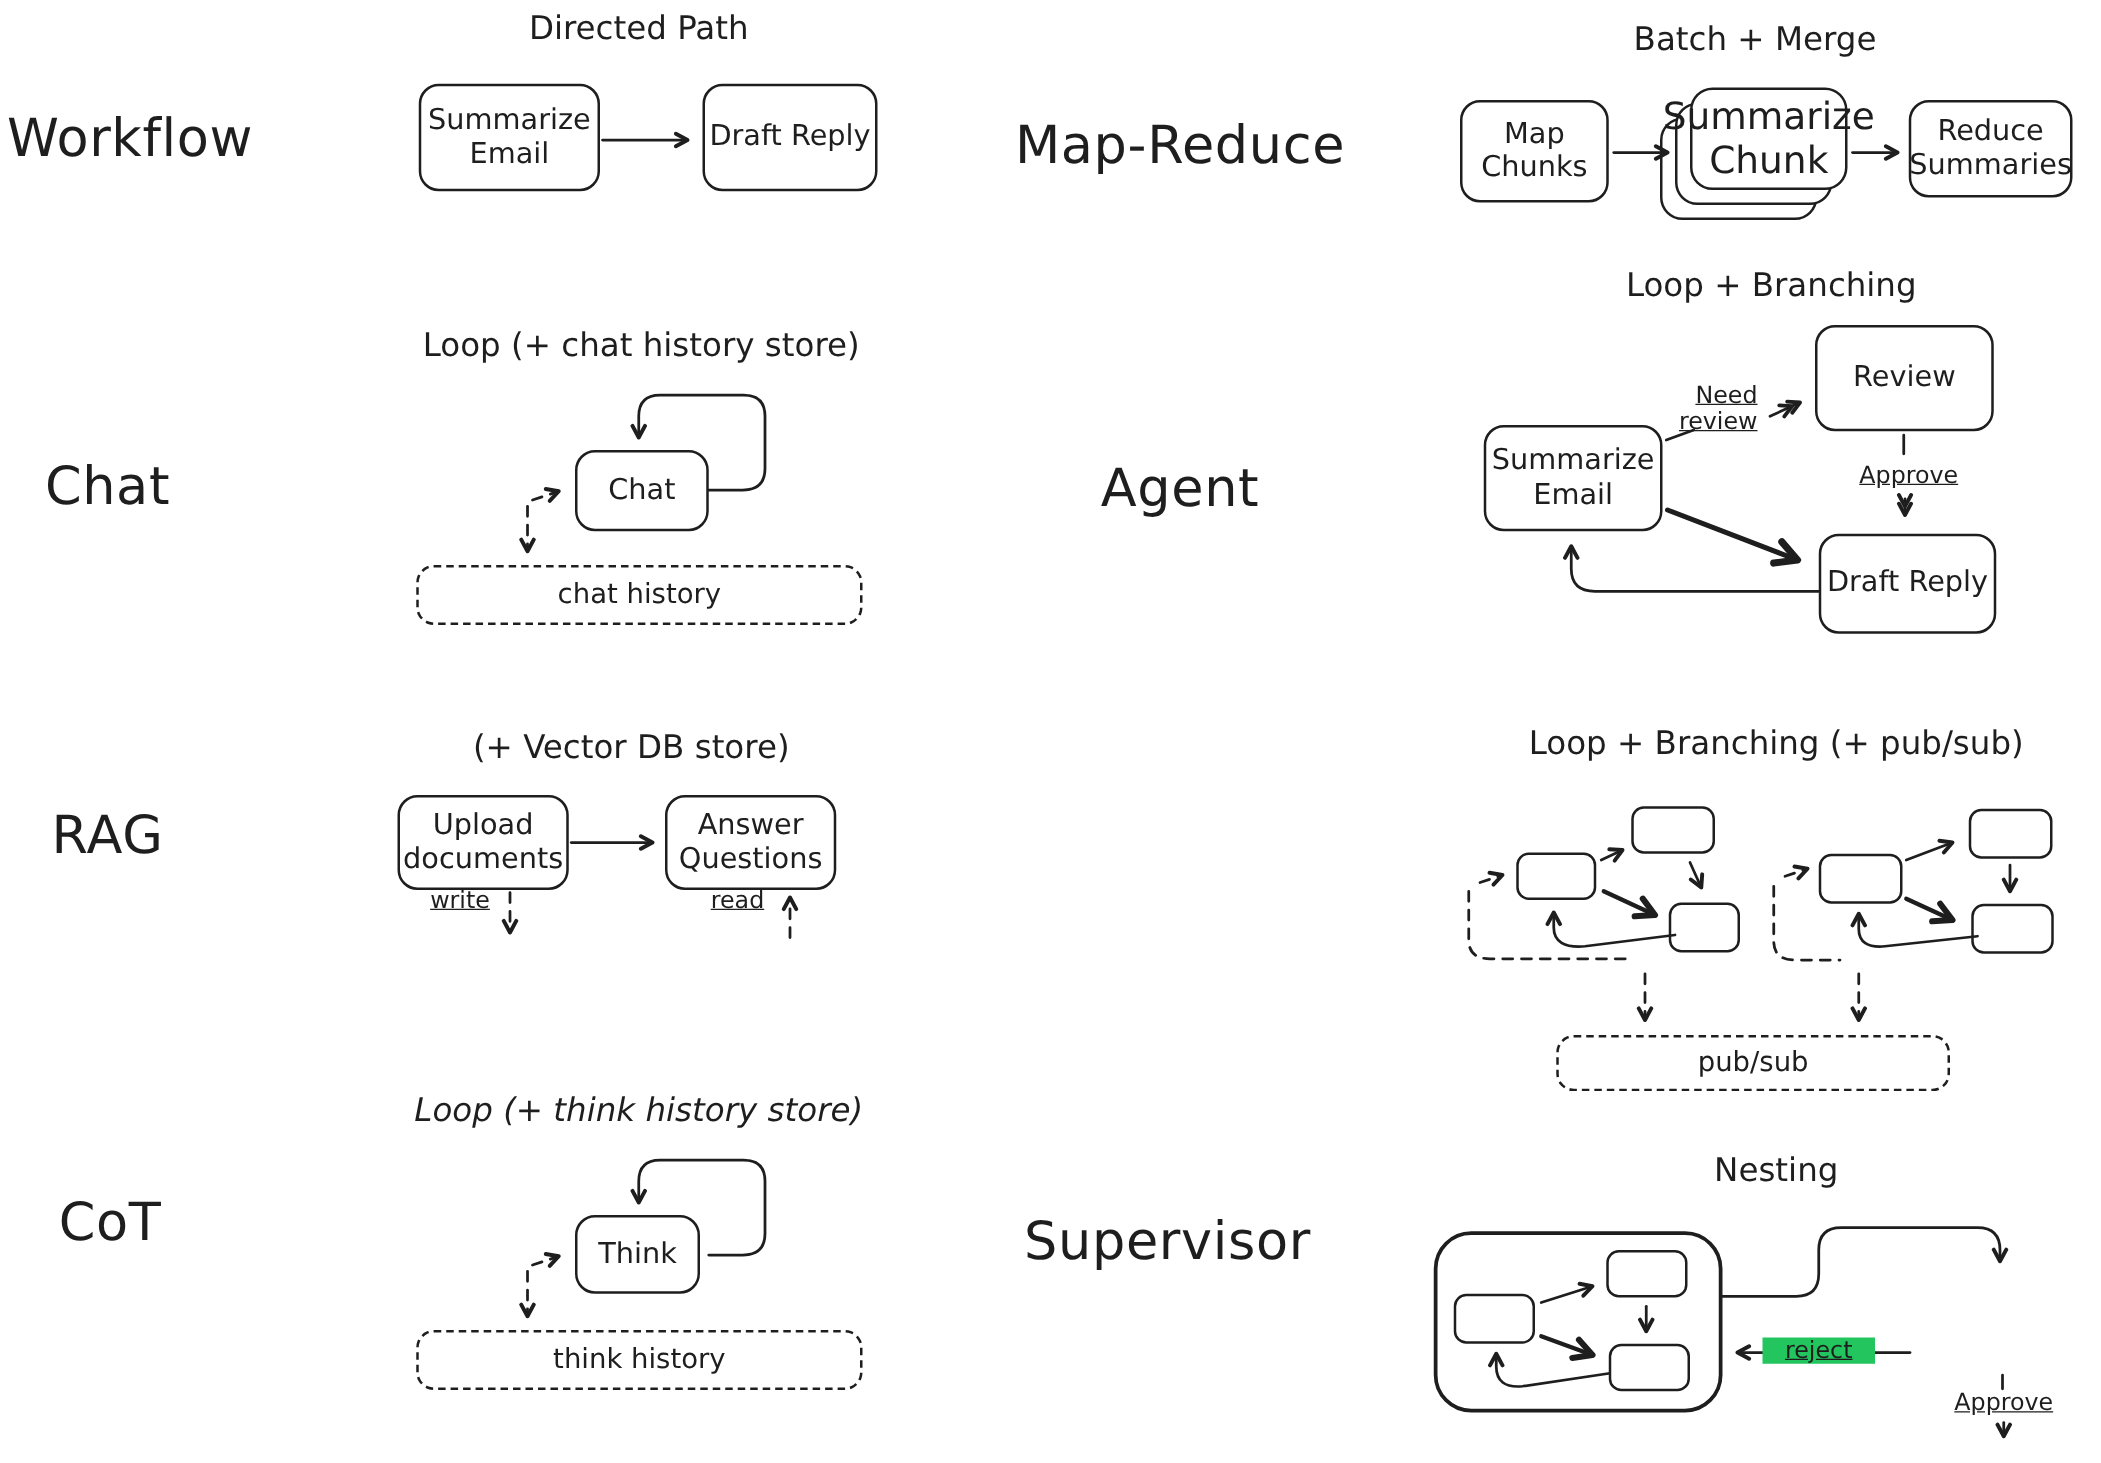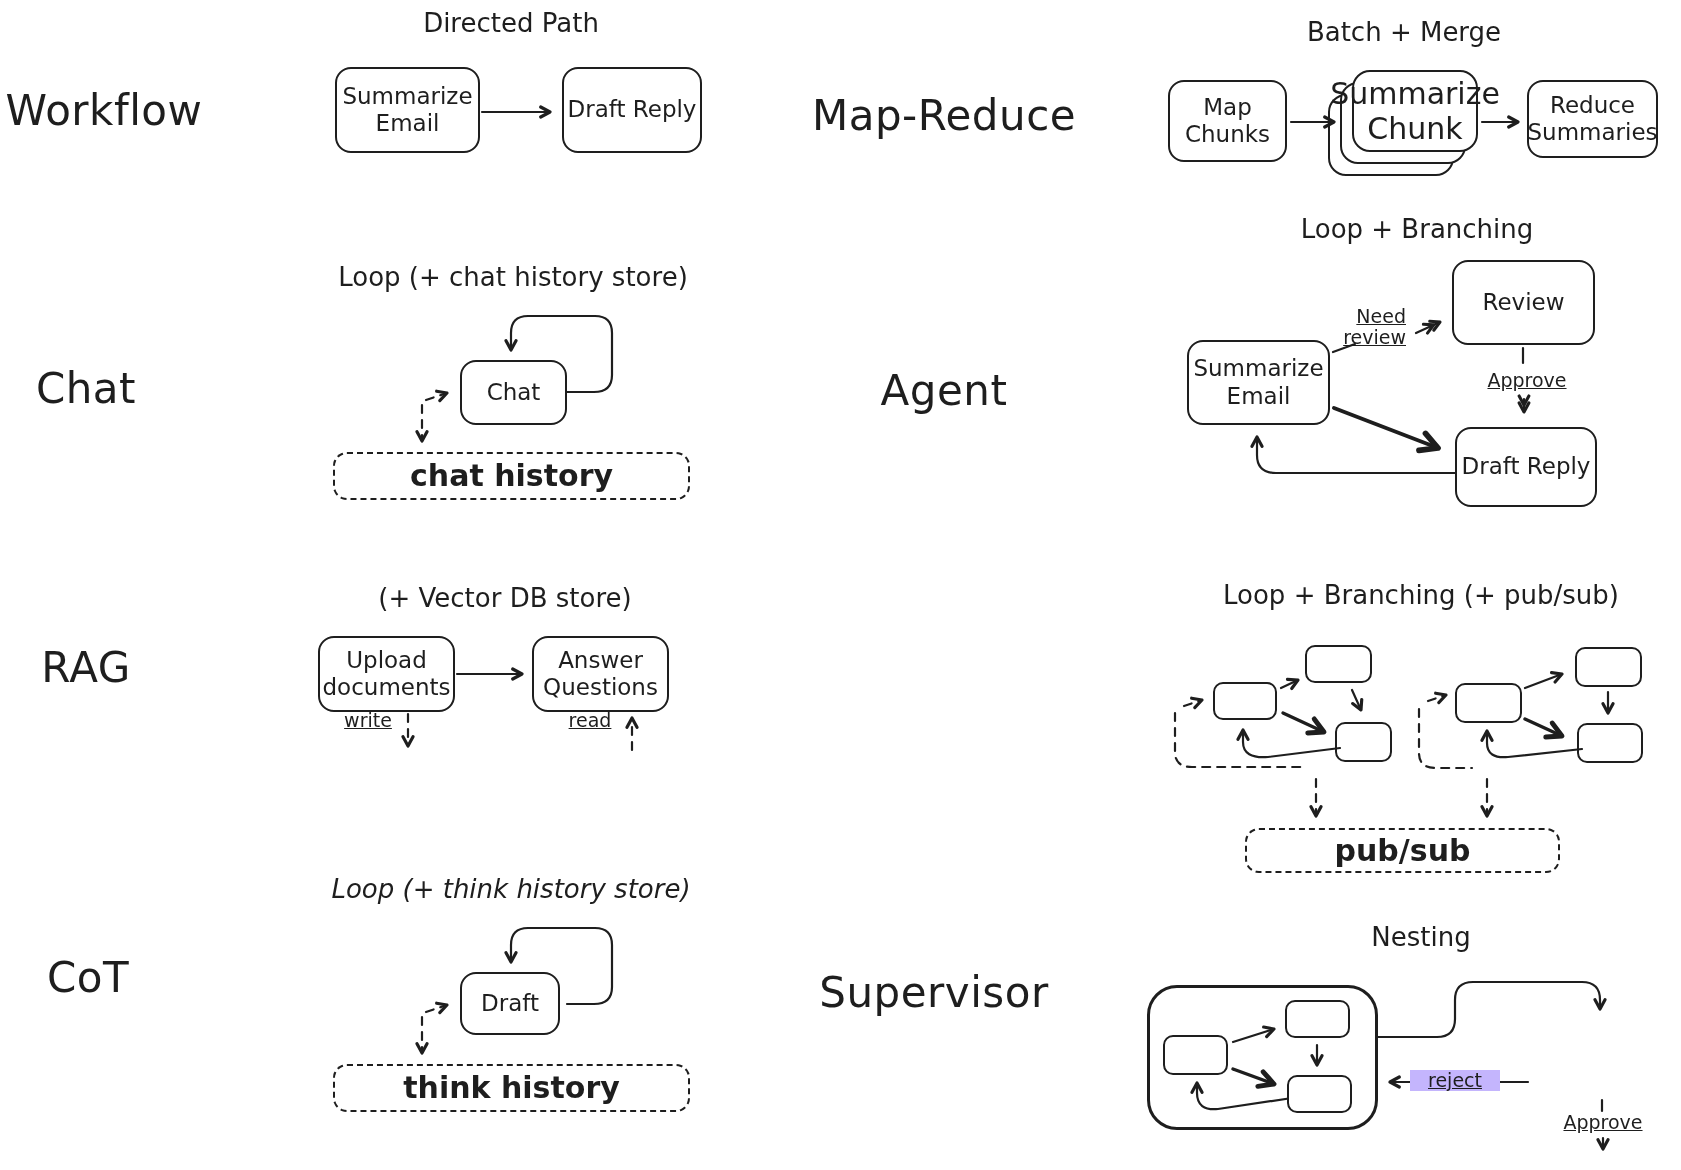--- a/index.html
+++ b/index.html
@@ -7,29 +7,29 @@
           font-family:"DejaVu Sans",sans-serif;color:#1e1e1e;}
   .abs{position:absolute;}
   
   .lbl{font-size:42px;font-weight:500;text-align:center;letter-spacing:.5px;white-space:nowrap;z-index:2;}
   
   .ttl{font-size:26px;text-align:center;white-space:nowrap;z-index:2;}
   
   .node{display:flex;align-items:center;justify-content:center;text-align:center;
         background:#fff;border:2.6px solid #1e1e1e;border-radius:16px;
         font-size:23px;line-height:1.18;z-index:2;box-sizing:border-box;padding:2px;}
-  .node.dashed{border-style:dashed;border-radius:14px;font-size:30px;font-weight:bold;}
+  .node.dashed{border-style:dashed;border-radius:14px;font-size:22px;}
   .node.small{border-radius:10px;}
   .node.stack{border-radius:18px;font-size:30px;}
   .node.container{border-radius:30px;border-width:3px;}
   .node.inner{z-index:4;border-radius:10px;}
   
   .edge{font-size:19px;text-align:center;z-index:5;line-height:1.08;text-decoration:underline;}
   .edge.right{text-align:right;}
-  .edge.masked{background:#c4b5fd;padding:0 3px;}
+  .edge.masked{background:#22c55e;padding:0 3px;}
   svg#wires{position:absolute;left:0;top:0;z-index:3;}
   svg#wires path{fill:none;stroke:#1e1e1e;stroke-width:2.2;stroke-linecap:round;stroke-linejoin:round;}
   svg#wires path.dash{stroke-dasharray:8 7;}
   svg#wires path.thick{stroke-width:4;}
   svg#wires path.thick3{stroke-width:3.4;}
 </style>
 </head>
 <body>
 
 <div id="canvas">
@@ -162,21 +162,21 @@
   <div class="abs node small" style="left:1305px;top:645px;width:67px;height:38px;"></div>
   <div class="abs node small" style="left:1335px;top:722px;width:57px;height:40px;"></div>
   <div class="abs node small" style="left:1455px;top:683px;width:67px;height:40px;"></div>
   <div class="abs node small" style="left:1575px;top:647px;width:67px;height:40px;"></div>
   <div class="abs node small" style="left:1577px;top:723px;width:66px;height:40px;"></div>
   <div class="abs node dashed" style="left:1245px;top:828px;width:315px;height:45px;">
       <span>pub/sub</span>
     </div>
 
   <div class="abs node" style="left:460px;top:972px;width:100px;height:63px;">
-      <span>Draft</span>
+      <span>Think</span>
     </div>
   <div class="abs node dashed" style="left:333px;top:1064px;width:357px;height:48px;">
       <span>think history</span>
     </div>
 
   <div class="abs node container" style="left:1147px;top:985px;width:231px;height:145px;"></div>
   <div class="abs node inner" style="left:1163px;top:1035px;width:65px;height:40px;"></div>
   <div class="abs node inner" style="left:1285px;top:1000px;width:65px;height:38px;"></div>
   <div class="abs node inner" style="left:1287px;top:1075px;width:65px;height:38px;"></div>
   <div class="abs edge masked" style="left:1410px;top:1070px;width:84px;">reject</div>

